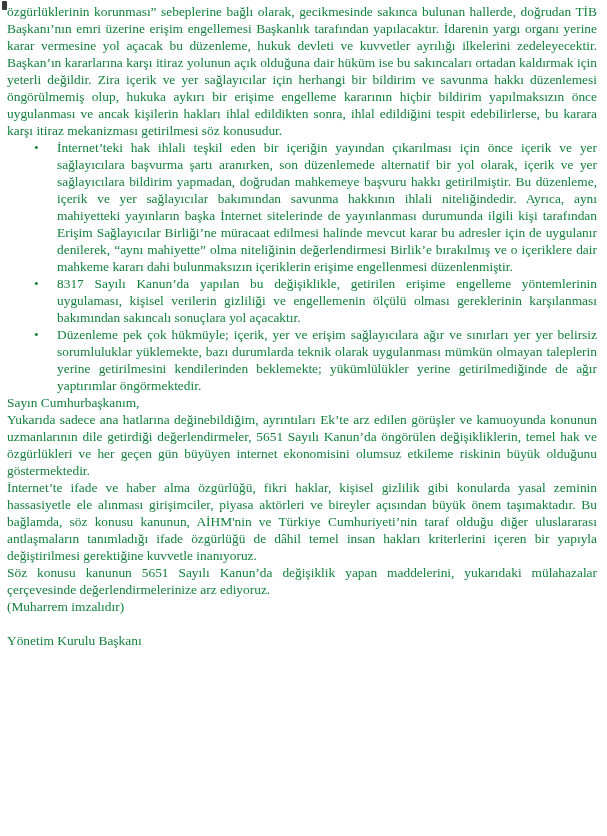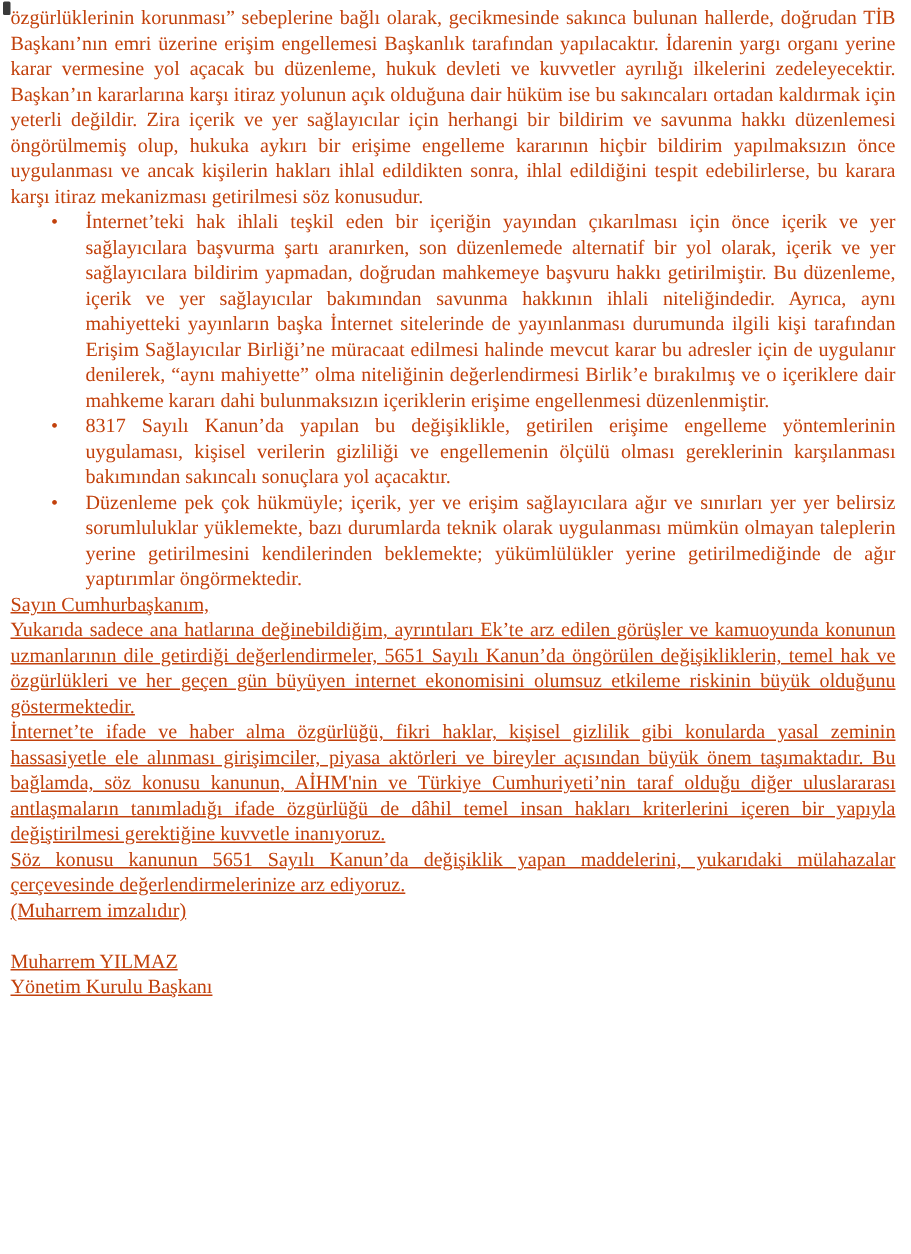--- a/index.html
+++ b/index.html
@@ -5,21 +5,21 @@
   html, body { margin: 0; padding: 0; background: #ffffff; }
   .page {
     position: relative;
     width: 607px;
     height: 836px;
     background: #ffffff;
     overflow: hidden;
     font-family: "Liberation Serif", "DejaVu Serif", serif;
     font-size: 13.4px;
     line-height: 17px;
-    color: #c2410c;
+    color: #15803d;
   }
   .content {
     position: absolute;
     left: 7px;
     top: 3px;
     width: 590px;
   }
   .content p { margin: 0; }
   .just { text-align: justify; }
   .hang { margin-left: 50px; }
@@ -28,21 +28,21 @@
     padding-left: 50px;
   }
   .bullet-item .marker {
     position: absolute;
     left: 27px;
     top: 0;
     width: 14px;
     text-align: left;
     font-size: 13.4px;
   }
-  .sp { margin-top: 17px; text-decoration: underline; }
+  .sp { margin-top: 17px; }
   .edge-artifact {
     position: absolute;
     left: 2px;
     top: 1px;
     width: 5px;
     height: 9px;
     background: #3a3a3a;
     border-radius: 1px;
   }
 </style>
@@ -76,18 +76,17 @@
     <p class="just sp">Yukarıda sadece ana hatlarına değinebildiğim, ayrıntıları Ek’te arz edilen görüşler ve kamuoyunda konunun uzmanlarının dile getirdiği değerlendirmeler, 5651 Sayılı Kanun’da öngörülen değişikliklerin, temel hak ve özgürlükleri ve her geçen gün büyüyen internet ekonomisini olumsuz etkileme riskinin büyük olduğunu göstermektedir.</p>
 
     <p class="just sp">İnternet’te ifade ve haber alma özgürlüğü, fikri haklar, kişisel gizlilik gibi konularda yasal zeminin hassasiyetle ele alınması girişimciler, piyasa aktörleri ve bireyler açısından büyük önem taşımaktadır. Bu bağlamda, söz konusu kanunun, AİHM'nin ve Türkiye Cumhuriyeti’nin taraf olduğu diğer uluslararası antlaşmaların tanımladığı ifade özgürlüğü de dâhil temel insan hakları kriterlerini içeren bir yapıyla değiştirilmesi gerektiğine kuvvetle inanıyoruz.</p>
 
     <p class="just sp">Söz konusu kanunun 5651 Sayılı Kanun’da değişiklik yapan maddelerini, yukarıdaki mülahazalar çerçevesinde değerlendirmelerinize arz ediyoruz.</p>
 
 
     <p class="sp">(Muharrem imzalıdır)</p>
 
     <div class="sp">
-      <p>Muharrem YILMAZ</p>
       <p>Yönetim Kurulu Başkanı</p>
     </div>
 
   </div>
 </div>
 
 </body></html>

